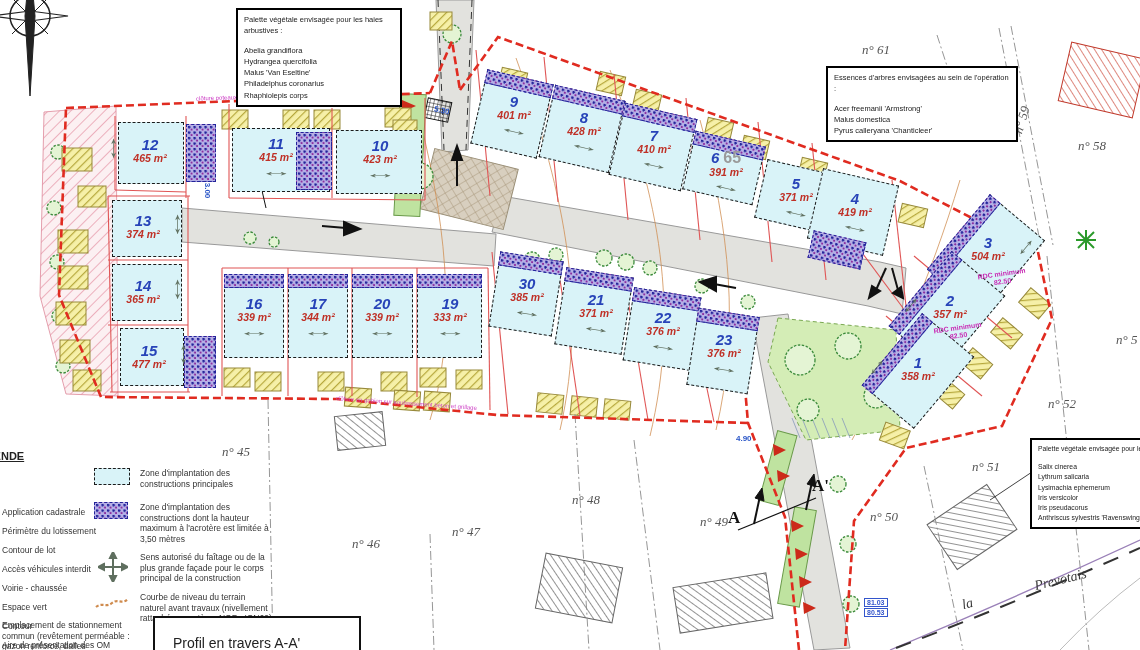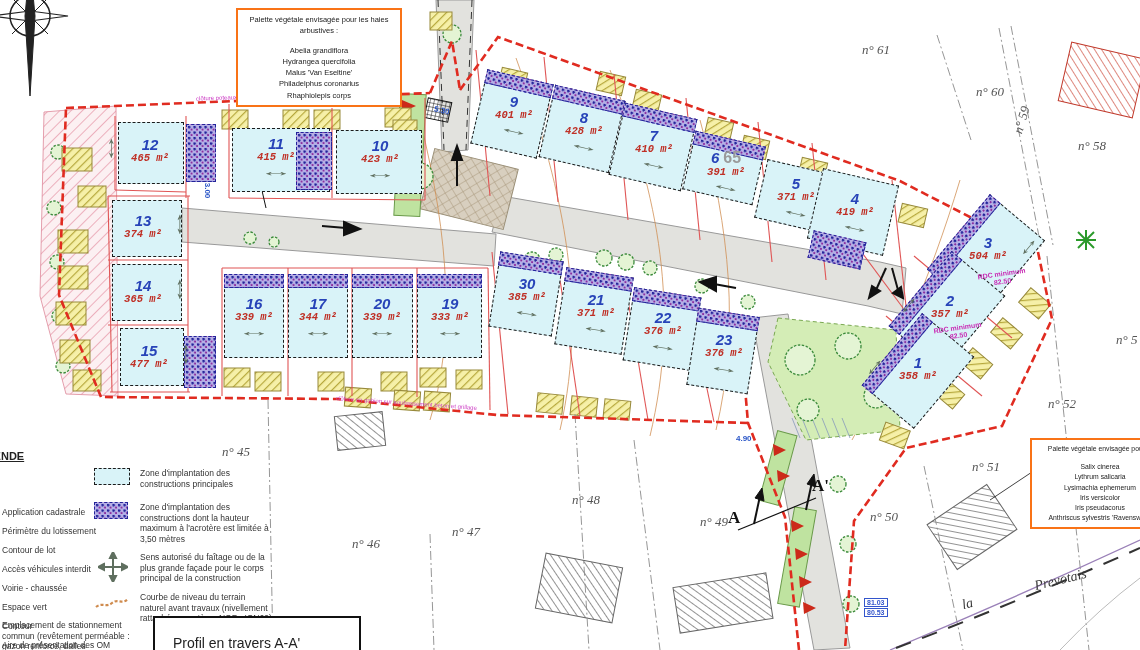--- a/index.html
+++ b/index.html
@@ -10,34 +10,34 @@
   .lot{position:absolute;background:#d9f3f8;border:1.6px dashed #1b1b1b;z-index:10;box-sizing:border-box;}
   .pdots{background-color:#b6b0e6;
          background-image:radial-gradient(circle at 2px 2px,#23239a 1.2px,transparent 1.5px),
                           radial-gradient(circle at 4.5px 4.5px,#8b2fa0 1.1px,transparent 1.4px);
          background-size:5.5px 5.5px;border:1px dashed #23239a;box-sizing:border-box;}
   .hz{position:absolute;z-index:12;}
   .hs-top{position:absolute;left:-1px;top:-1px;right:-1px;height:14px;}
   .hs-left{position:absolute;left:-1px;top:-1px;bottom:-1px;width:14px;}
   .ll{position:absolute;transform:translate(-50%,-50%);text-align:center;z-index:30;line-height:1.05;white-space:nowrap;}
   .num{font-weight:bold;font-style:italic;font-size:15px;color:#2743b8;}
-  .area{font-weight:bold;font-style:italic;font-size:10.5px;color:#bf3026;font-family:Liberation Mono, monospace;}
+  .area{font-weight:bold;font-style:italic;font-size:10.5px;color:#bf3026;}
   .arr{color:#5f6f5f;font-weight:bold;font-size:14px;display:block;}
   .harr{display:inline-block;transform:scaleX(2.4);}
   .h13{display:inline-block;transform:rotate(13deg) scaleX(2.4);}
   .h9{display:inline-block;transform:rotate(9deg) scaleX(2.4);}
   .varr{position:absolute;top:2px;color:#5f6f5f;font-weight:bold;font-size:17px;transform:scaleY(1.9);}
   .v40{position:absolute;top:4px;color:#5f6f5f;font-weight:bold;font-size:16px;transform:rotate(40deg) scaleY(1.8);}
   .p65{color:#9a9a9a;font-weight:bold;font-style:normal;font-size:16px;margin-left:4px;}
   
   .pn{position:absolute;color:#555;font-family:"Liberation Serif",serif;font-style:italic;
       font-size:13px;z-index:25;white-space:nowrap;}
   
-  .nbox{position:absolute;background:#fff;border:2px solid #f97316;padding:4px 6px;z-index:40;
-        font-size:7.5px;line-height:1.5;color:#222;text-align:center;}
+  .nbox{position:absolute;background:#fff;border:2px solid #000000;padding:4px 6px;z-index:40;
+        font-size:7.5px;line-height:1.5;color:#222;}
   .nbox .bt{margin-bottom:8px;}
   
   #legend{position:absolute;left:2px;top:450px;width:300px;z-index:40;font-size:8.5px;color:#333;line-height:1.25;}
   #legend .lt{font-weight:bold;font-size:11px;text-decoration:underline;display:inline-block;margin-left:-31px;color:#222;}
   .litem{position:absolute;white-space:nowrap;margin-top:36px;}
   .litem2{position:absolute;width:132px;white-space:normal;}
   .sw{position:absolute;z-index:41;}
   .sw1{width:34px;height:15px;background:#d9f3f8;border:1.6px dashed #1b1b1b;}
   
   .ann{position:absolute;z-index:35;white-space:nowrap;}
@@ -459,20 +459,26 @@
 <span class="ann mag" style="left:336px;top:400px;transform:rotate(4deg)">clôture en gabion sur soubassement béton et grillage</span>
 
 <div class="nbox" style="left:236px;top:8px;width:150px">
   <div class="bt">Palette végétale envisagée pour les haies arbustives :</div>
   <div>Abelia grandiflora</div>
   <div>Hydrangea quercifolia</div>
   <div>Malus 'Van Eseltine'</div>
   <div>Philadelphus coronarius</div>
   <div>Rhaphiolepis corps</div>
 </div>
+<div class="nbox" style="left:826px;top:66px;width:176px">
+  <div class="bt">Essences d'arbres envisagées au sein de l'opération :</div>
+  <div>Acer freemanii 'Armstrong'</div>
+  <div>Malus domestica</div>
+  <div>Pyrus calleryana 'Chanticleer'</div>
+</div>
 <div class="nbox" style="left:1030px;top:438px;width:124px;font-size:6.8px">
   <div class="bt">Palette végétale envisagée pour le</div>
   <div>Salix cinerea</div>
   <div>Lythrum salicaria</div>
   <div>Lysimachia ephemerum</div>
   <div>Iris versicolor</div>
   <div>Iris pseudacorus</div>
   <div>Anthriscus sylvestris 'Ravenswing'</div>
 </div>
 

